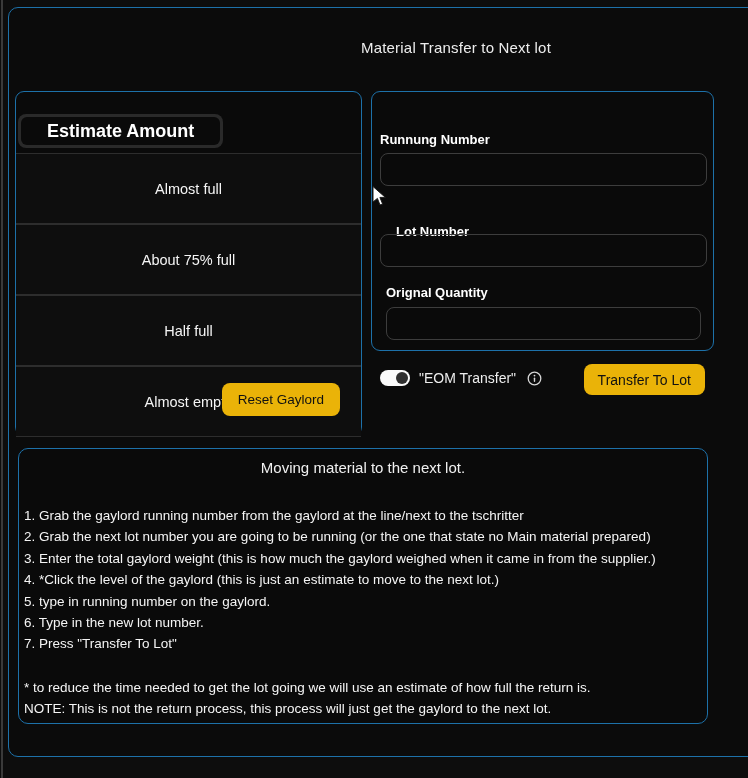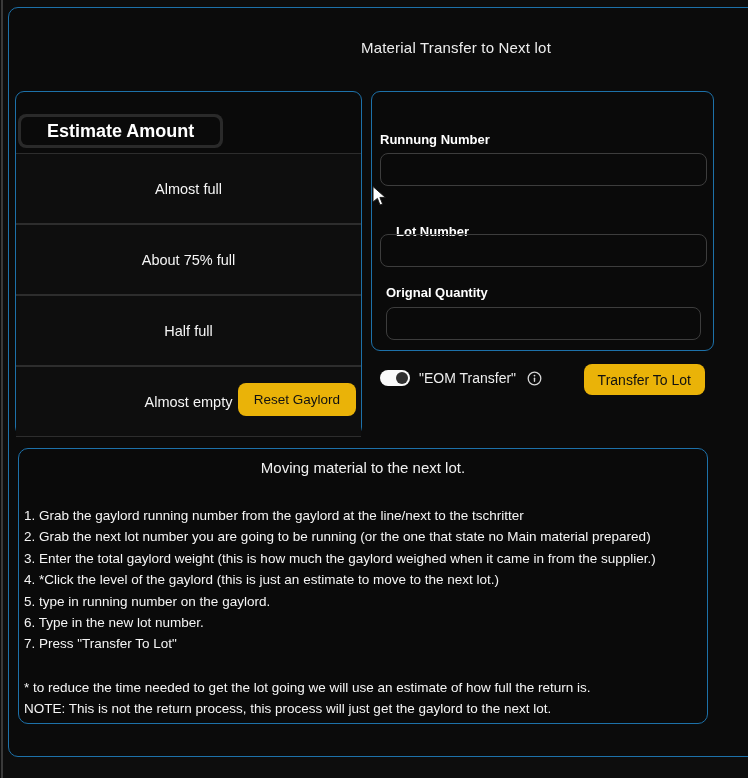--- a/index.html
+++ b/index.html
@@ -99,21 +99,21 @@
     border-radius: 8px;
     font-family: "Liberation Sans", sans-serif;
     font-size: 13.5px;
     font-weight: 500;
     display: flex;
     align-items: center;
     justify-content: center;
     box-sizing: border-box;
     cursor: pointer;
   }
-  .reset-btn { right: 5px; top: 291px; height: 33px; padding: 0 16px; }
+  .reset-btn { right: 21px; top: 291px; height: 33px; padding: 0 16px; }
   .transfer-btn { right: 8px; top: 272px; height: 31px; padding: 0 14px; font-size: 14px; }
 
   
   .field-label {
     position: absolute;
     color: #ffffff;
     font-size: 13px;
     font-weight: 700;
     white-space: nowrap;
   }

